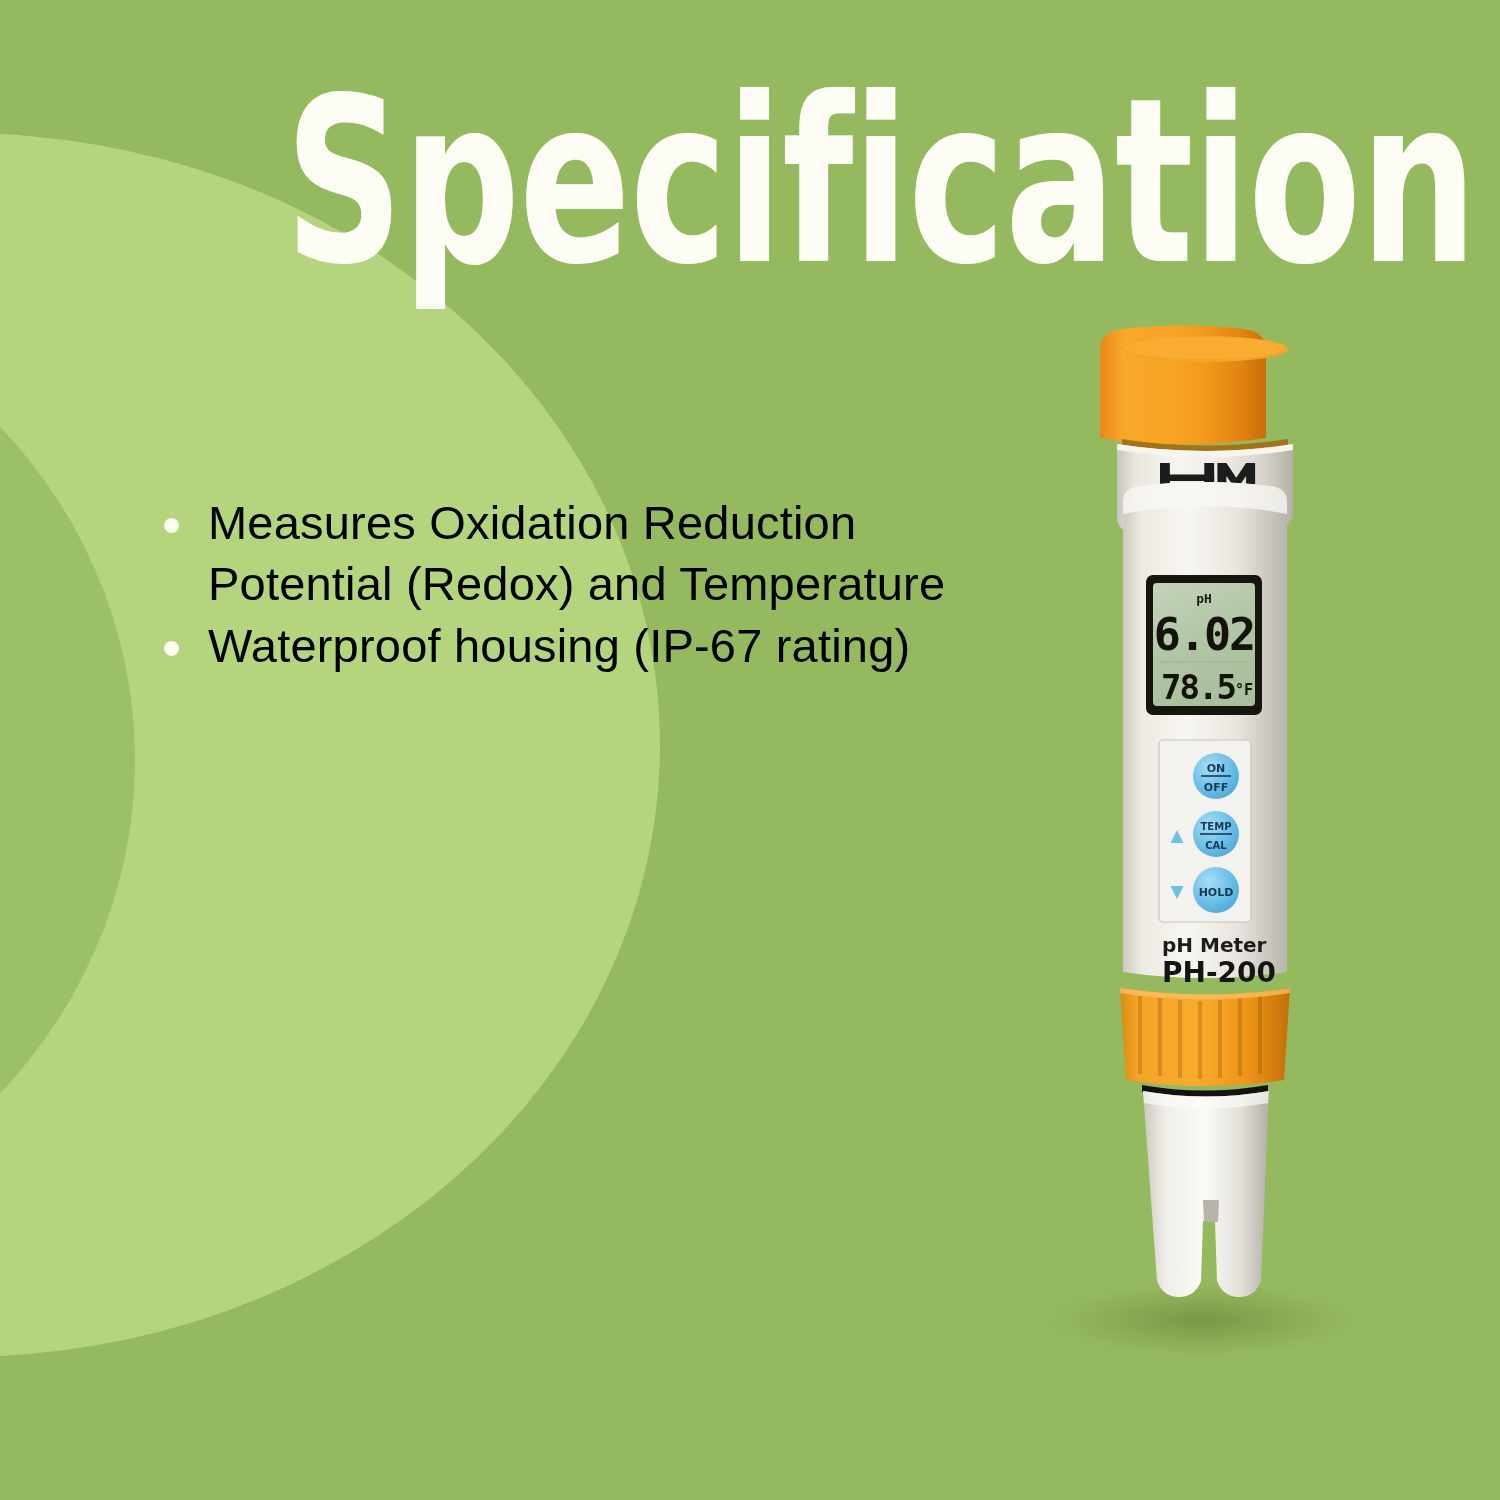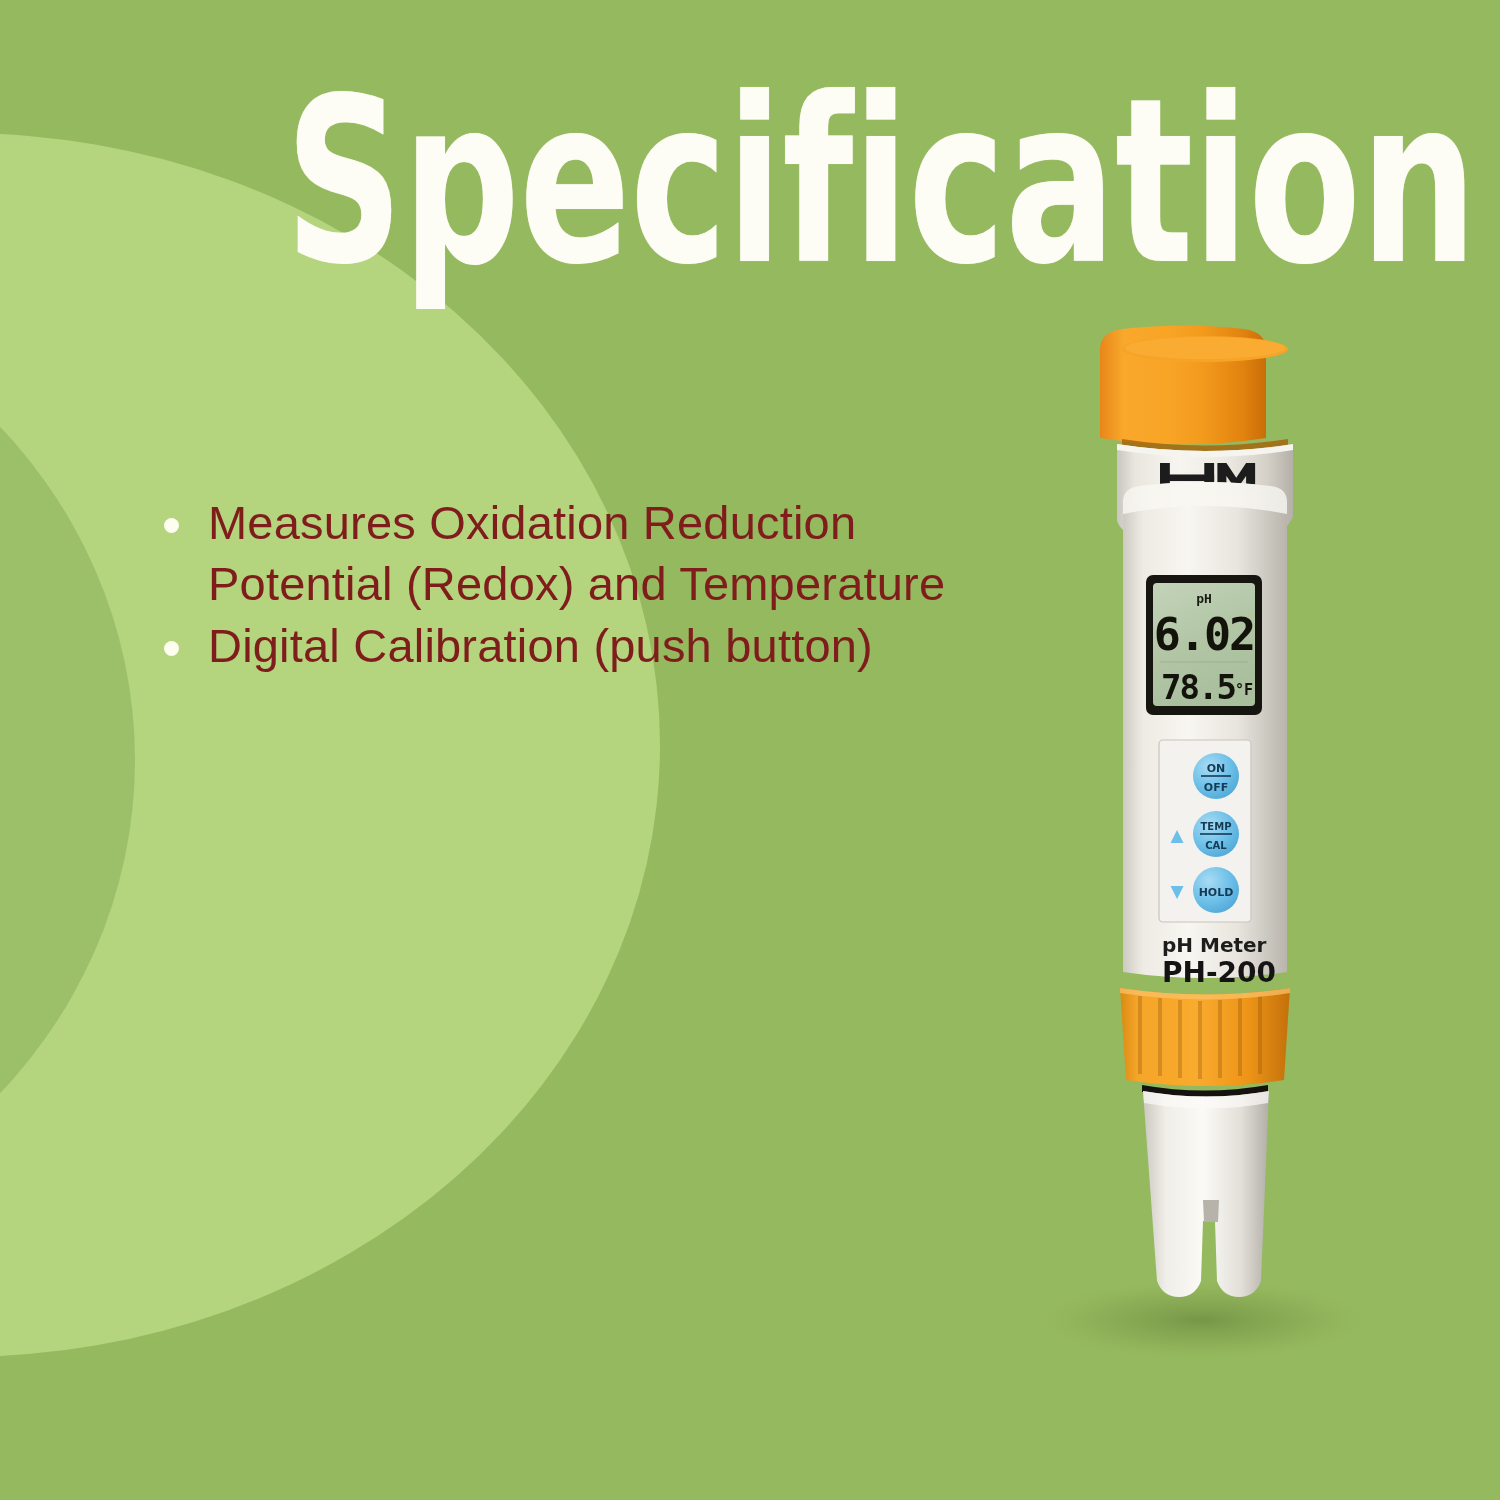--- a/index.html
+++ b/index.html
@@ -34,21 +34,21 @@
   
   .bullets {
     position:absolute;
     left:150px;
     top:492px;
     width:880px;
     list-style:none;
   }
   .bullets li {
     position:relative;
-    color:#7f1d1d;
+    color:#000000;
     font-size:47px;
     line-height:1.30;
     padding-left:58px;
     margin-bottom:1px;
     letter-spacing:0.2px;
     font-weight:400;
   }
   .bullets li::before {
     content:"";
     position:absolute;
@@ -71,21 +71,21 @@
 
   <ellipse cx="-40" cy="745" rx="700" ry="612" fill="#b4d47e"></ellipse>
 
   <ellipse cx="-395" cy="760" rx="530" ry="500" fill="#9cc06a"></ellipse>
 </svg>
 
 <div class="title">Specification</div>
 
 <ul class="bullets">
   <li>Measures Oxidation Reduction Potential (Redox) and Temperature</li>
-  <li>Digital Calibration (push button)</li>
+  <li>Waterproof housing (IP-67 rating)</li>
 </ul>
 
 <svg id="device" viewBox="0 0 400 1060">
   <defs>
     <linearGradient id="capG" x1="0" y1="0" x2="1" y2="0">
       <stop offset="0%" stop-color="#e8861a"></stop>
       <stop offset="14%" stop-color="#f8a82c"></stop>
       <stop offset="40%" stop-color="#f8a526"></stop>
       <stop offset="62%" stop-color="#f39a1d"></stop>
       <stop offset="86%" stop-color="#e1830f"></stop>

